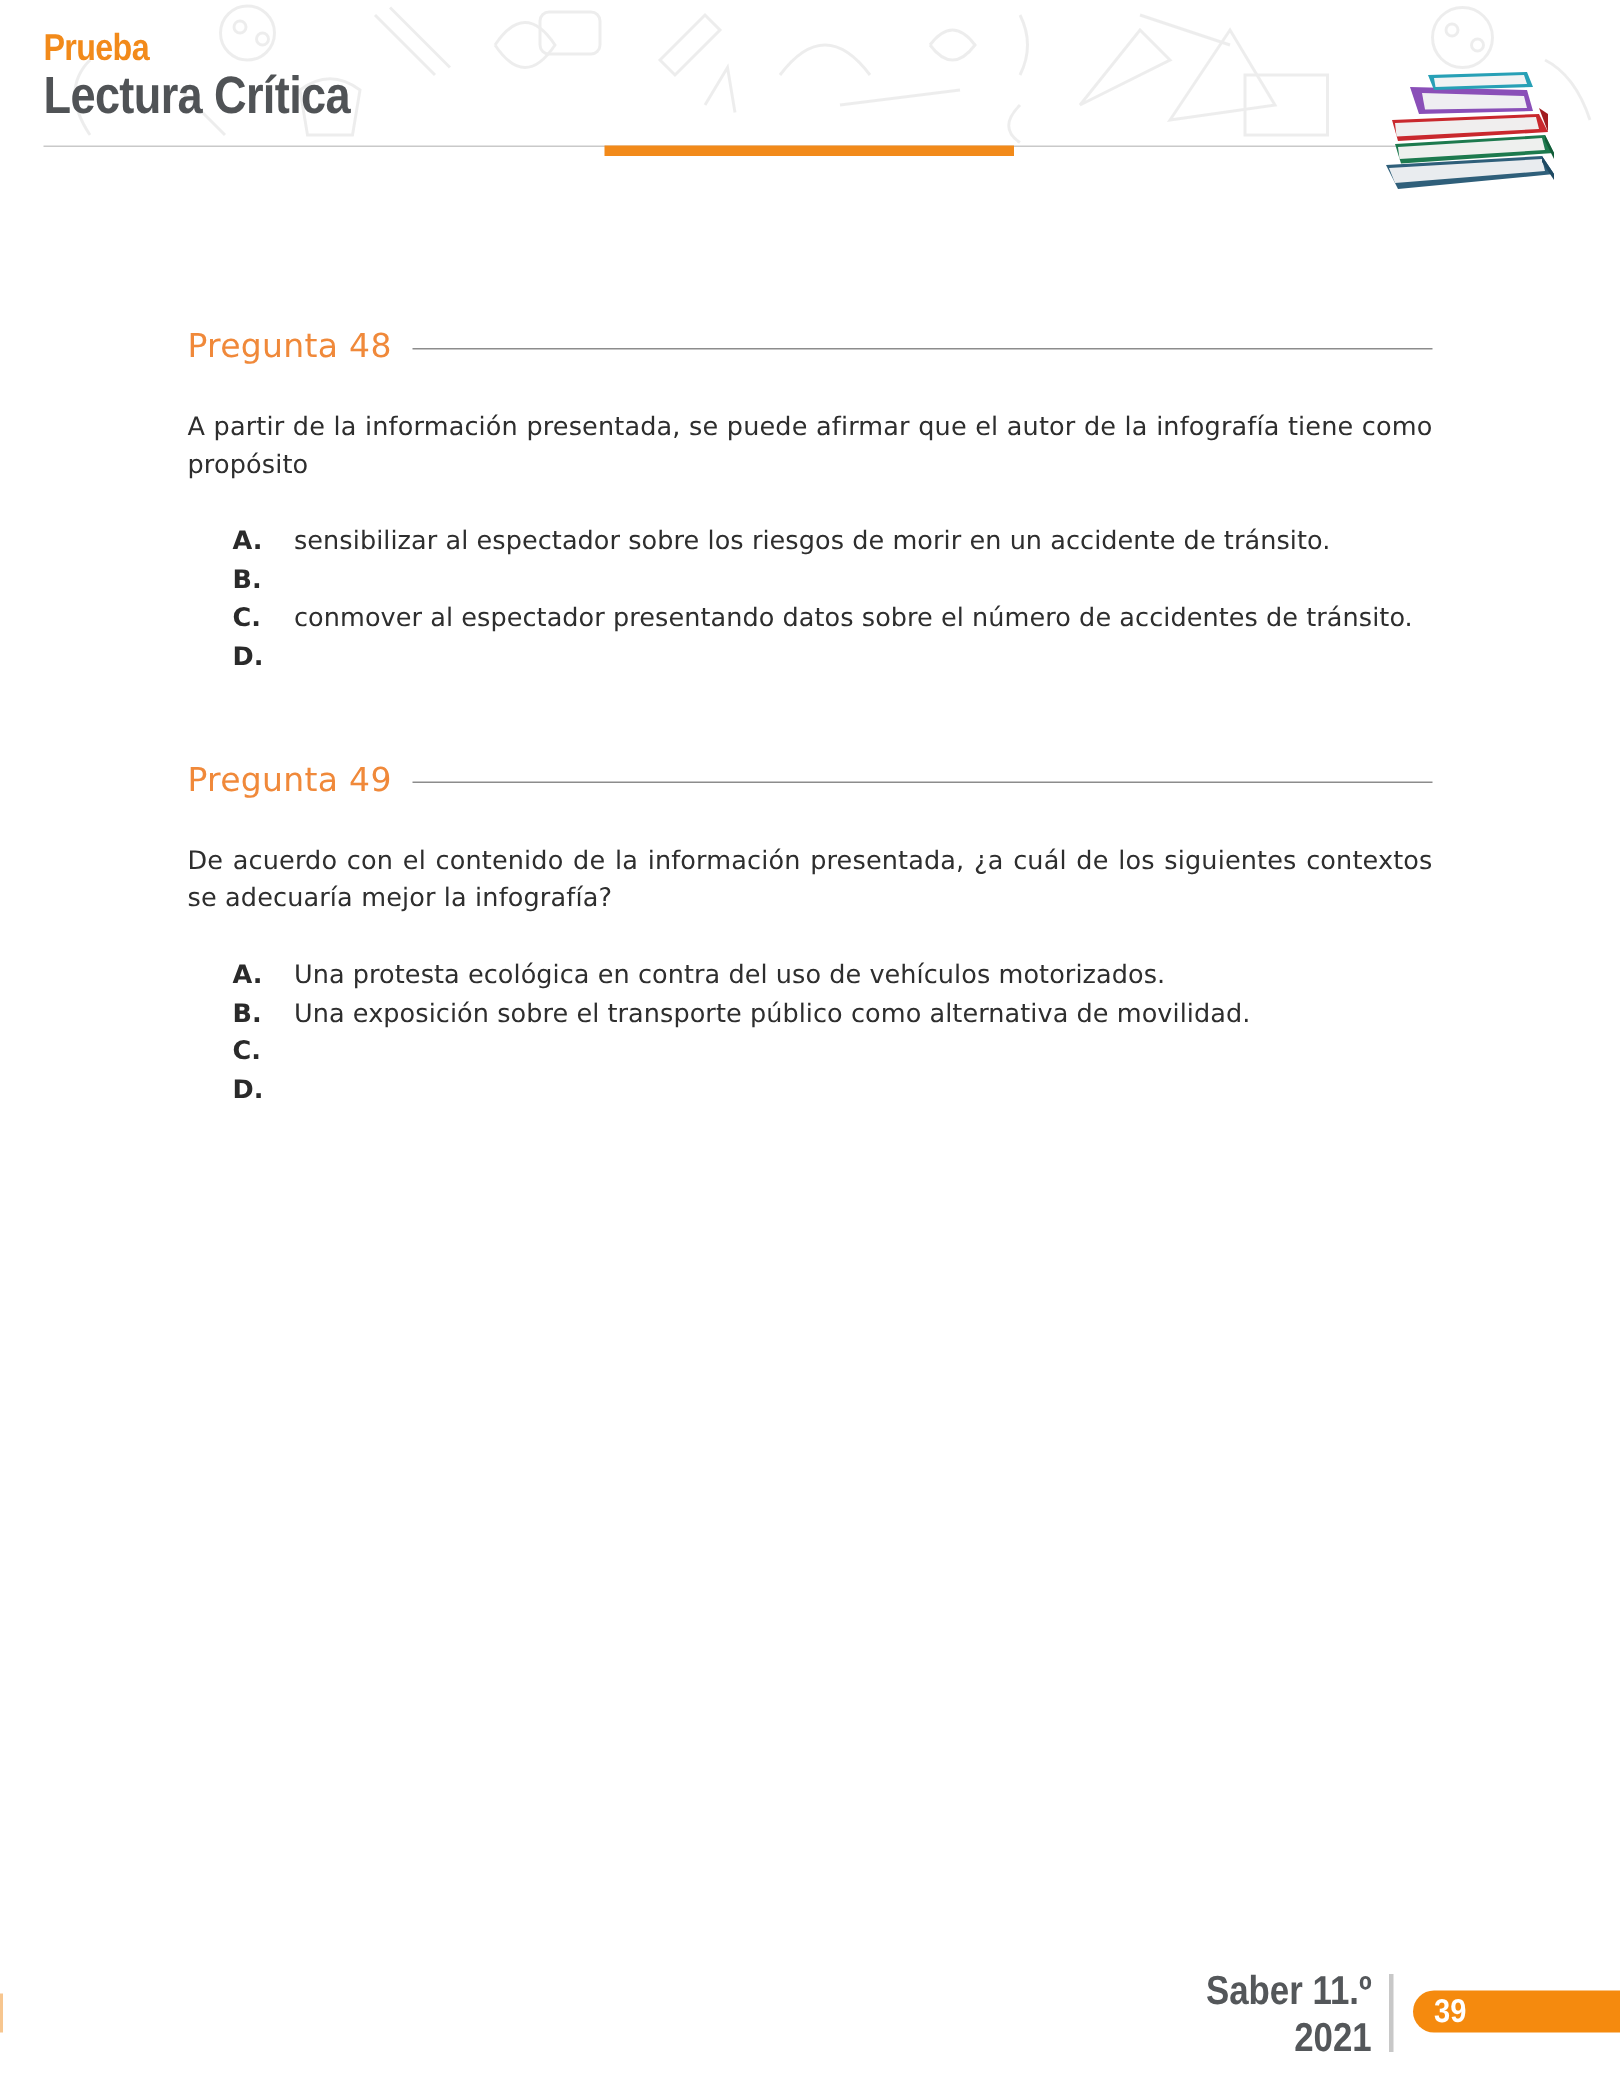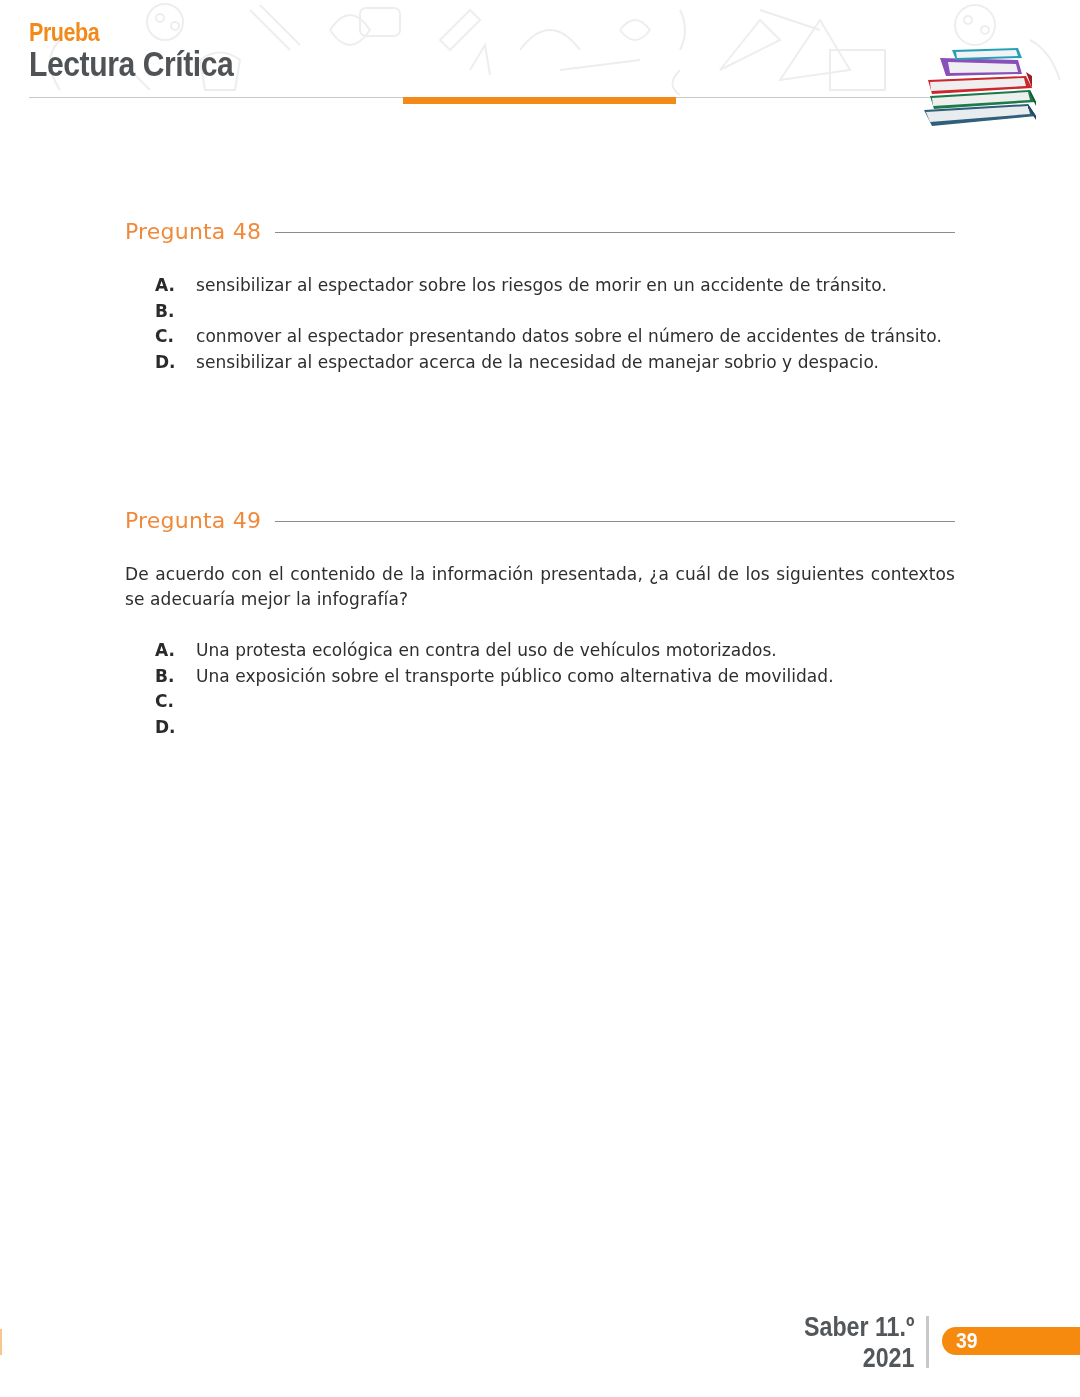--- a/index.html
+++ b/index.html
@@ -234,35 +234,35 @@
     <path d="M34 4 L100 2 L104 12 L38 14 Z" fill="#27a0b6"></path>
     <path d="M38 6 L98 4 L100 10 L39 12 Z" fill="#f1f3f4"></path>
   </svg>
 </header>
 
 <section class="question q48">
   <div class="q-head">
     <span class="q-title">Pregunta 48</span>
     <span class="q-rule"></span>
   </div>
+  <p class="q-stem">A partir de la información presentada, se puede afirmar que el autor de la infografía tiene como propósito</p>
   <ul class="options">
     <li class="option">
       <span class="opt-letter">A.</span>
       <span class="opt-text">sensibilizar al espectador sobre los riesgos de morir en un accidente de tránsito.</span>
     </li>
     <li class="option">
       <span class="opt-letter">B.</span>
     </li>
     <li class="option">
       <span class="opt-letter">C.</span>
       <span class="opt-text">conmover al espectador presentando datos sobre el número de accidentes de tránsito.</span>
     </li>
     <li class="option">
       <span class="opt-letter">D.</span>
-      <span class="opt-text">sensibilizar al espectador acerca de la necesidad de manejar sobrio y despacio.</span>
     </li>
   </ul>
 </section>
 
 <section class="question q49">
   <div class="q-head">
     <span class="q-title">Pregunta 49</span>
     <span class="q-rule"></span>
   </div>
   <p class="q-stem">De acuerdo con el contenido de la información presentada, ¿a cuál de los siguientes contextos se adecuaría mejor la infografía?</p>

